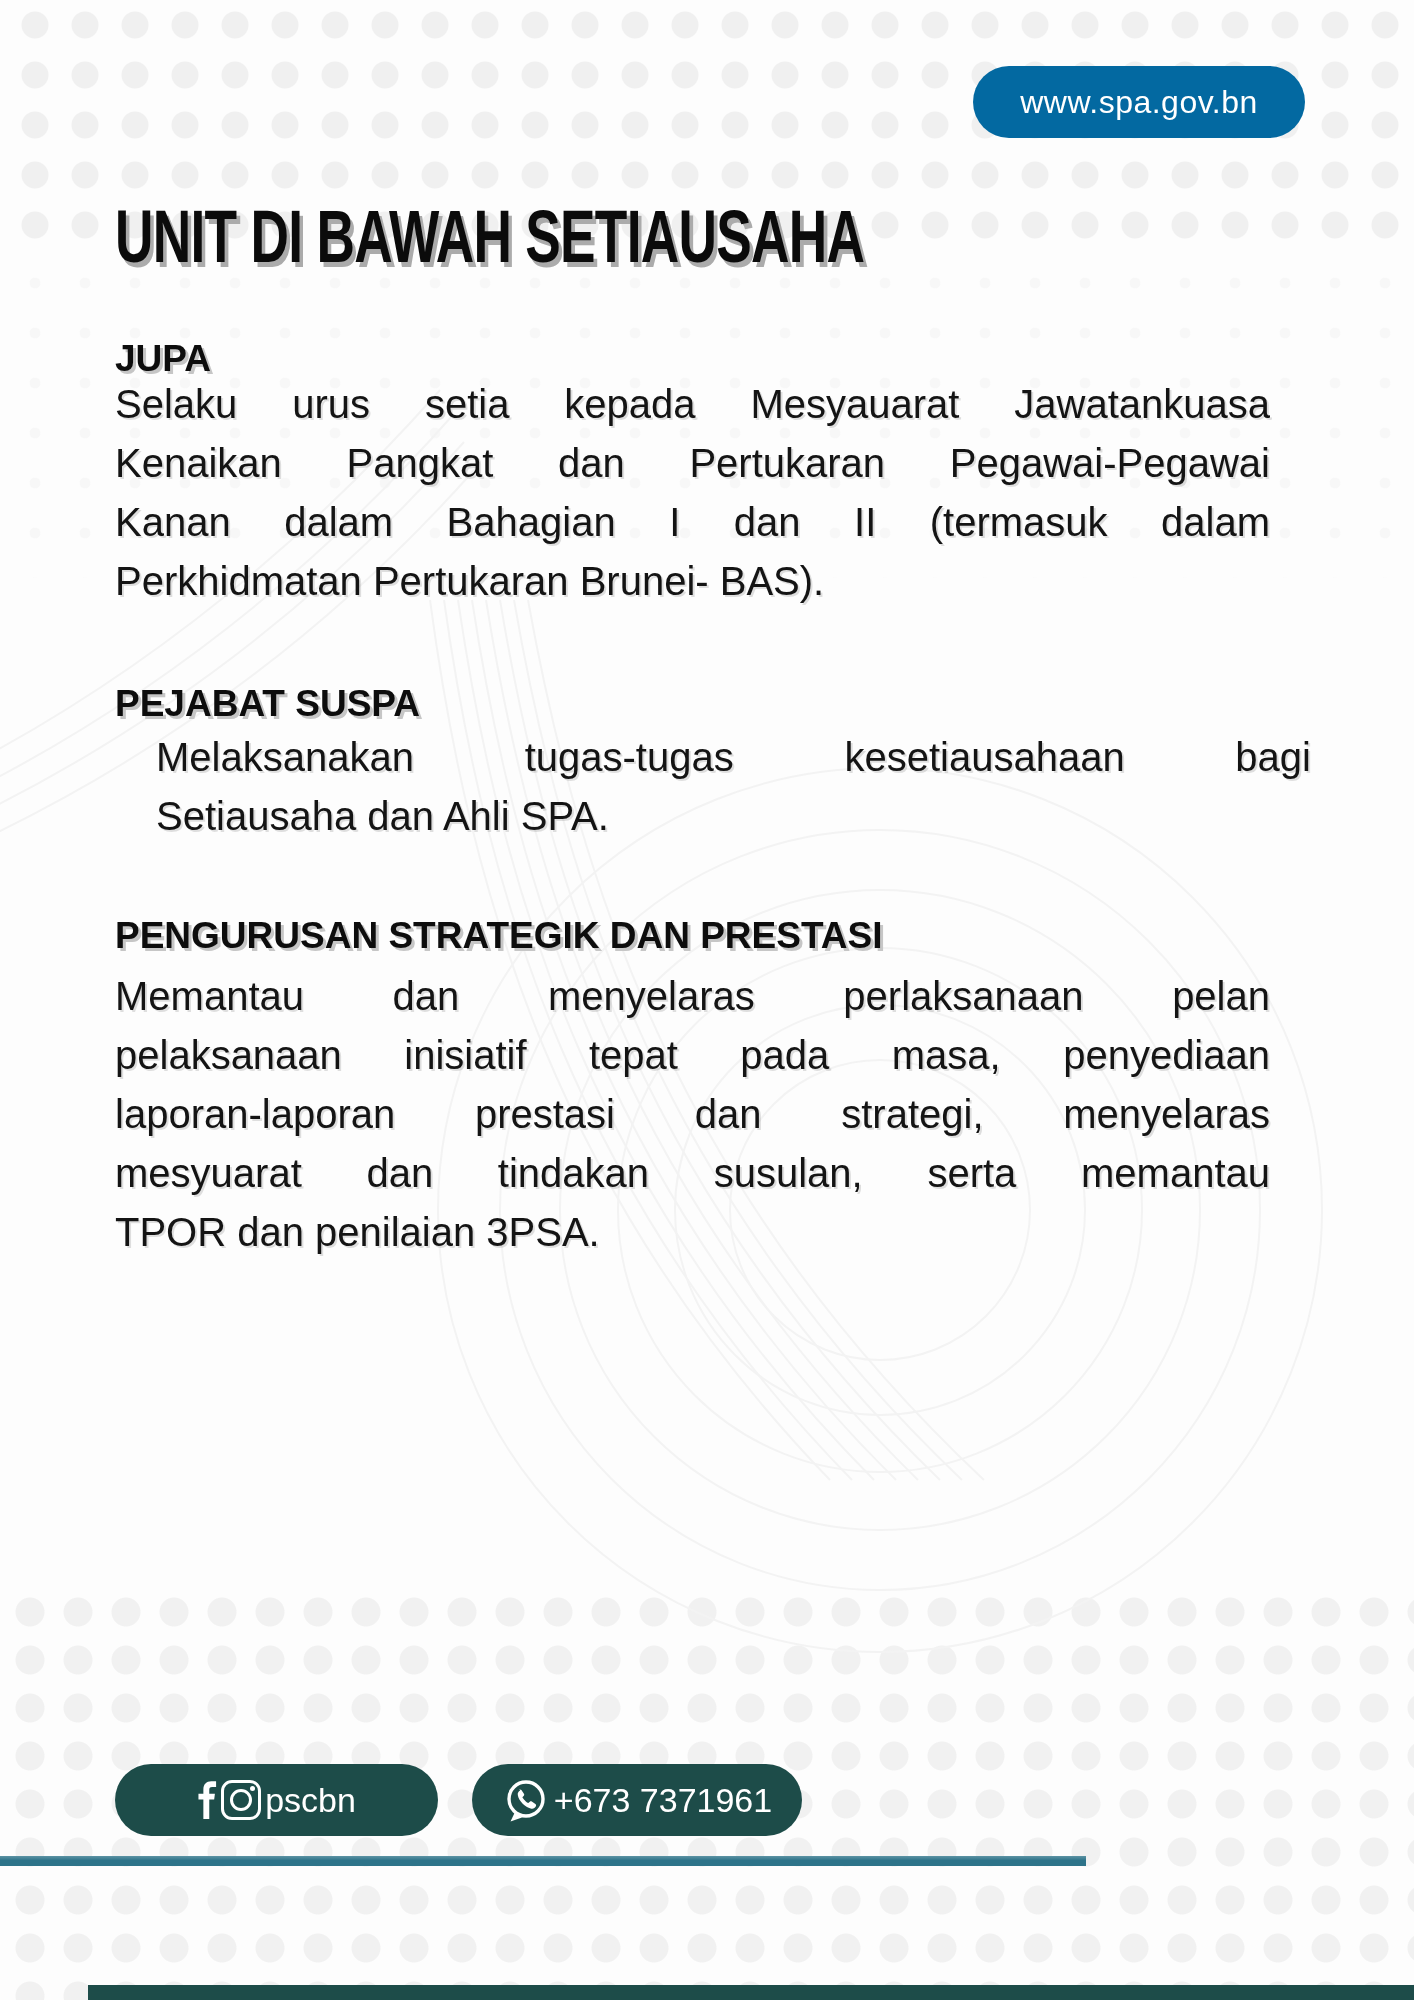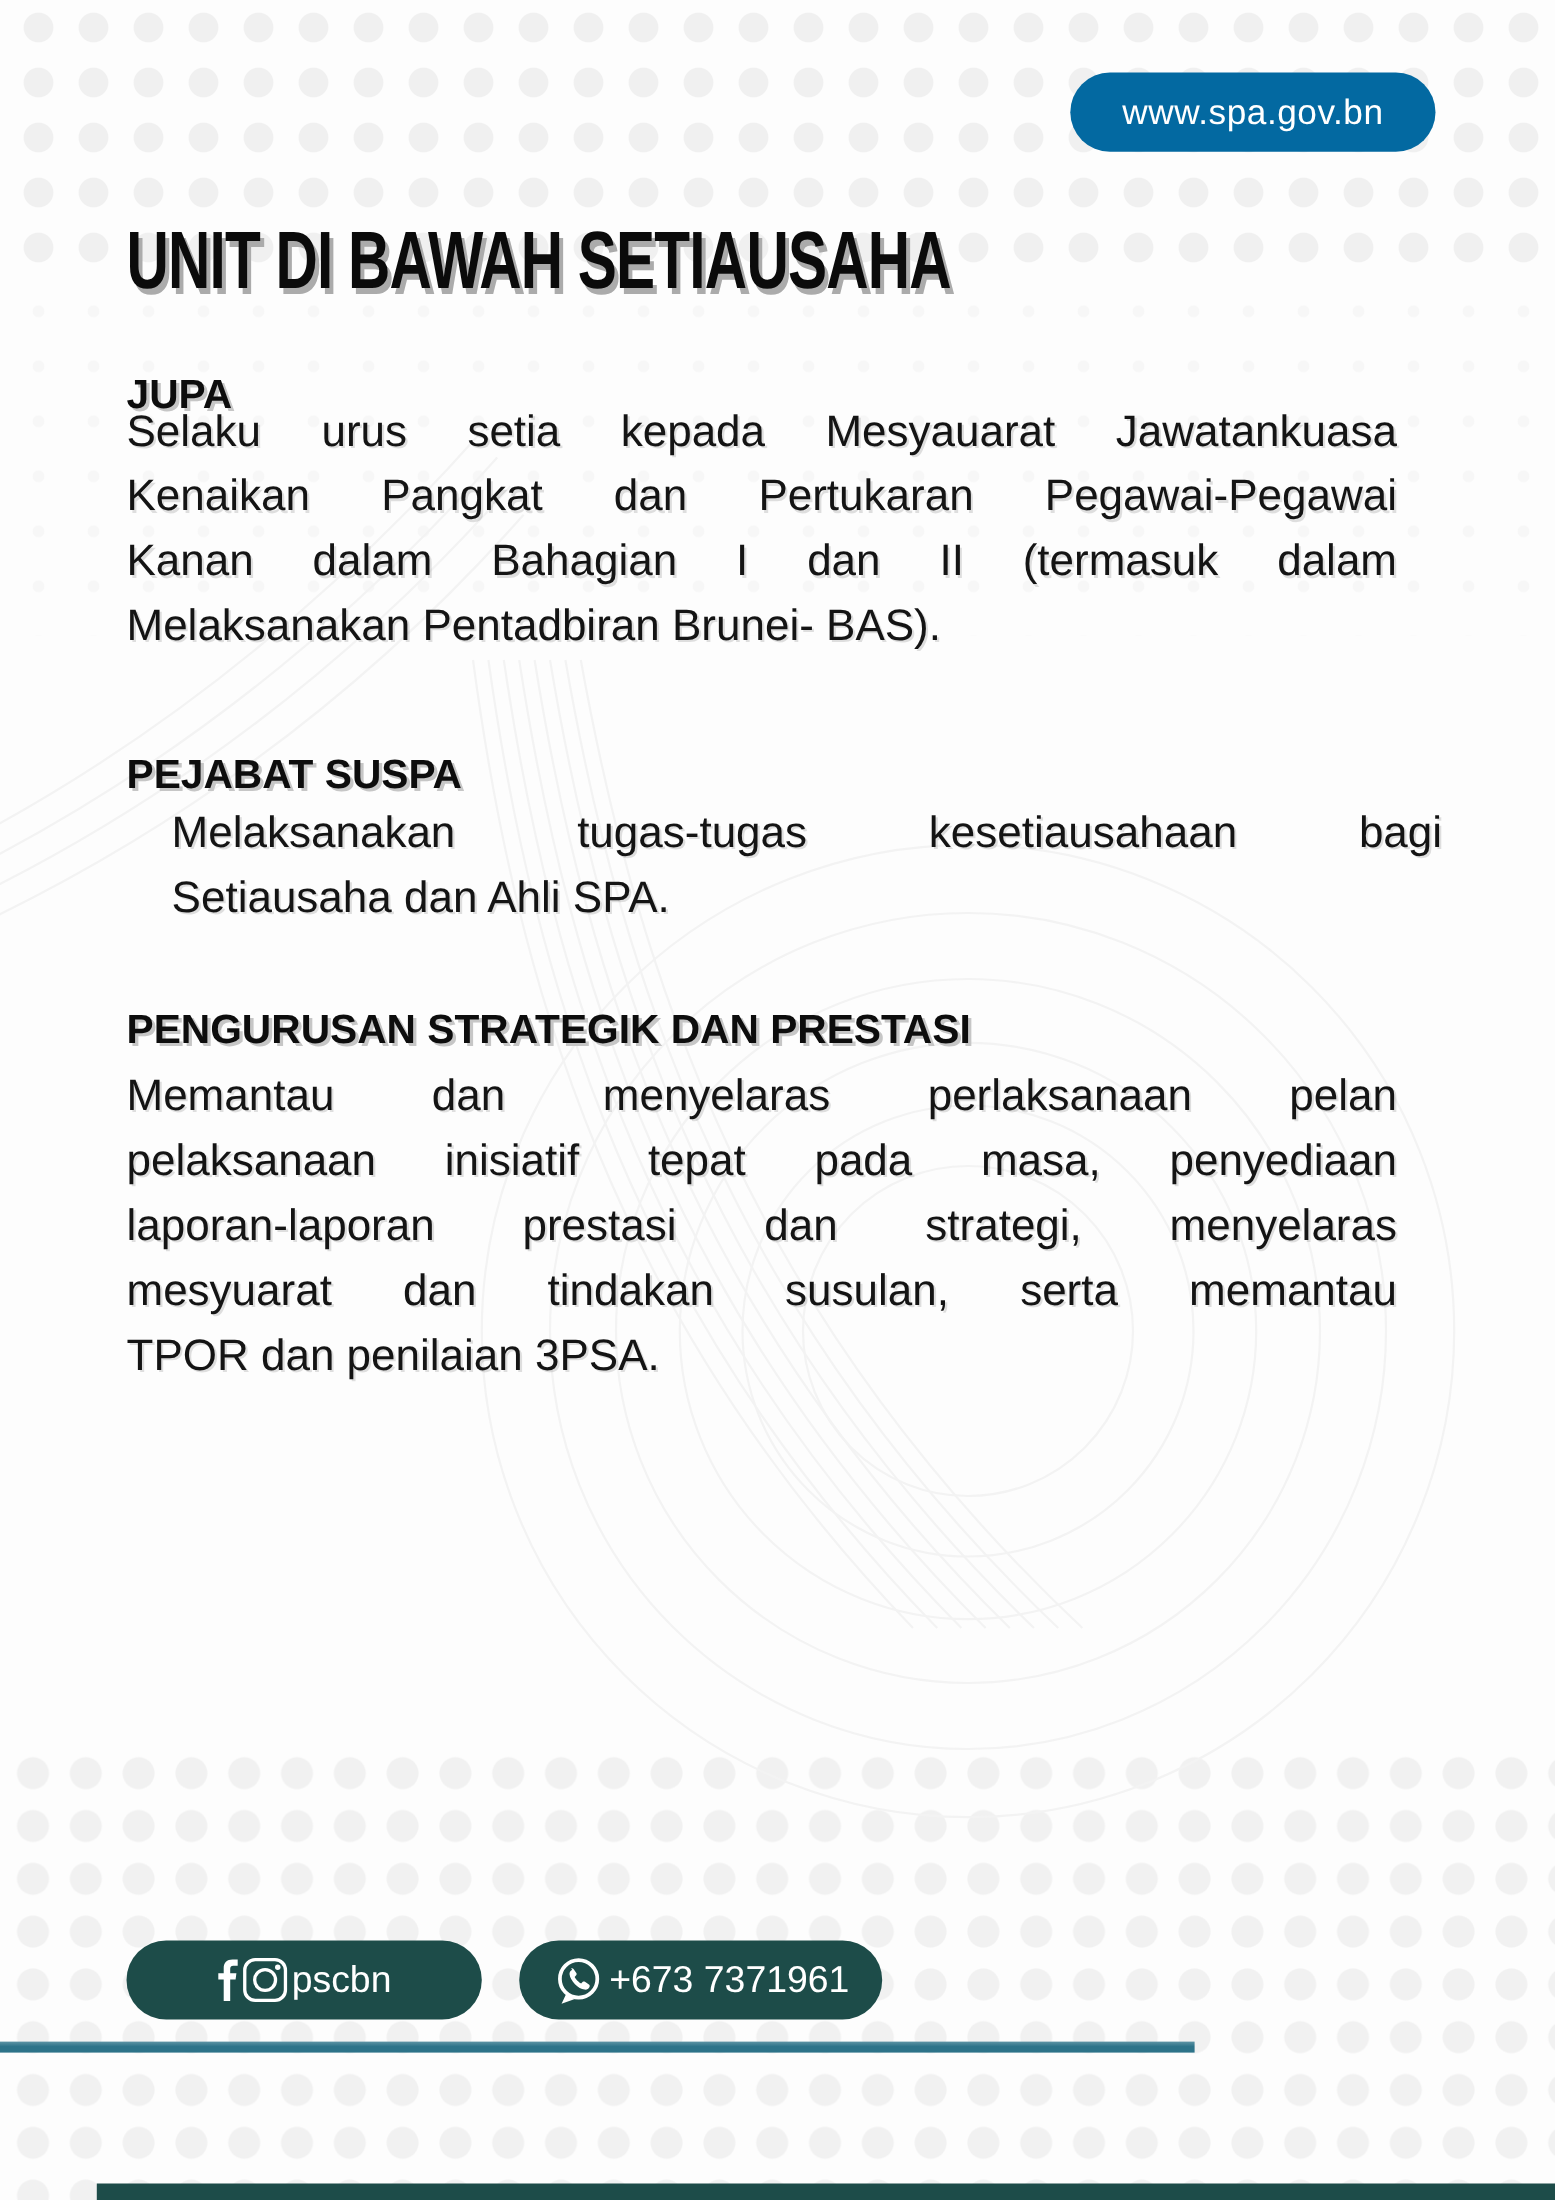--- a/index.html
+++ b/index.html
@@ -39,21 +39,21 @@
     position:absolute;left:115px;margin:0;line-height:1;
     font-size:37px;font-weight:800;color:#0d0d0d;
     text-shadow:3px 3px 0 #c6c6c6;white-space:nowrap;
   }
   #h0{top:340px;} #h1{top:685px;} #h2{top:917px;}
   .body{
     position:absolute;left:115px;width:1155px;
     font-size:40px;line-height:59px;color:#141414;
     text-shadow:2px 2px 0 rgba(0,0,0,0.12);
   }
-  #b0{top:363px;} #b1{top:728px;margin-left:41px;} #b2{top:967px;}
+  #b0{top:375px;} #b1{top:728px;margin-left:41px;} #b2{top:967px;}
   .jline{text-align:justify;text-align-last:justify;}
   .jline.last{text-align-last:left;}
   
   .pill{
     position:absolute;top:1764px;height:72px;border-radius:36px;
     background:#1d4c49;color:#fff;
     display:flex;align-items:center;justify-content:center;gap:4px;
   }
   #social{left:115px;width:323px;}
   #wa{left:472px;width:330px;}
@@ -113,21 +113,21 @@
     <span>www.spa.gov.bn</span>
   </div>
 
   <h1 class="title">UNIT DI BAWAH SETIAUSAHA</h1>
 
   <h2 class="h2" id="h0">JUPA</h2>
   <div class="body" id="b0">
       <div class="jline">Selaku urus setia kepada Mesyauarat Jawatankuasa</div>
       <div class="jline">Kenaikan Pangkat dan Pertukaran Pegawai-Pegawai</div>
       <div class="jline">Kanan dalam Bahagian I dan II (termasuk dalam</div>
-      <div class="jline last">Melaksanakan Pentadbiran Brunei- BAS).</div>
+      <div class="jline last">Perkhidmatan Pertukaran Brunei- BAS).</div>
     </div>
 
   <h2 class="h2" id="h1">PEJABAT SUSPA</h2>
   <div class="body" id="b1">
       <div class="jline">Melaksanakan tugas-tugas kesetiausahaan bagi</div>
       <div class="jline last">Setiausaha dan Ahli SPA.</div>
     </div>
 
   <h2 class="h2" id="h2">PENGURUSAN STRATEGIK DAN PRESTASI</h2>
   <div class="body" id="b2">

